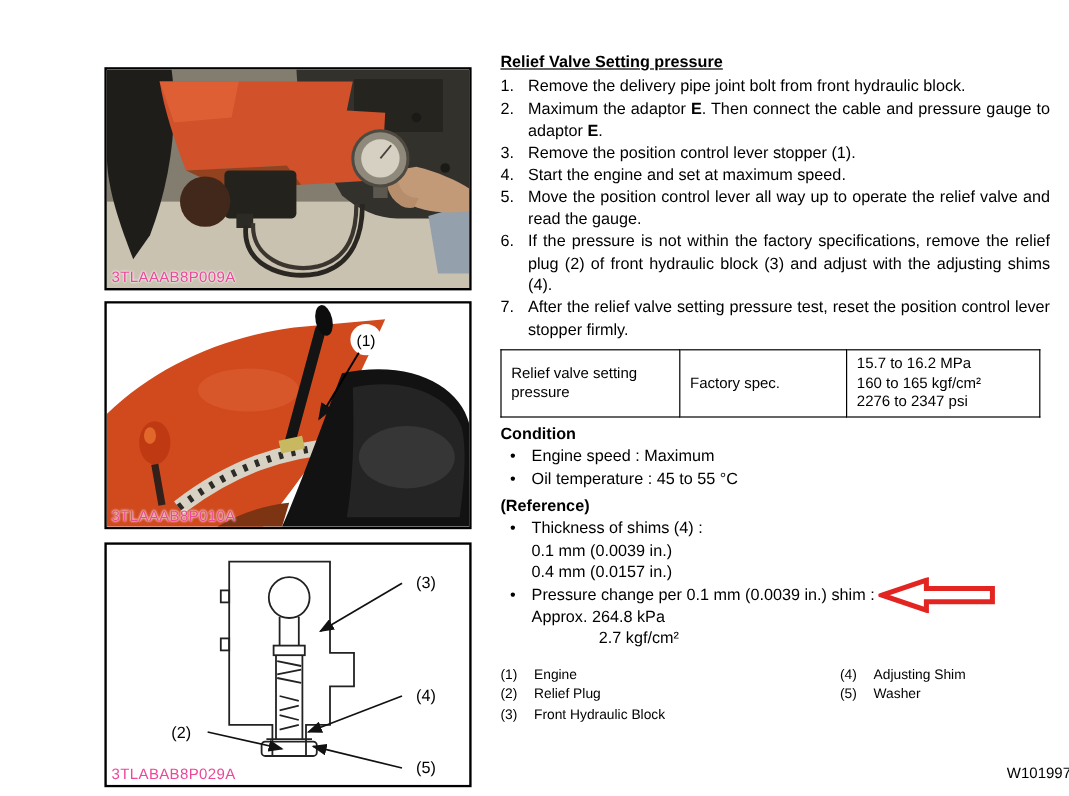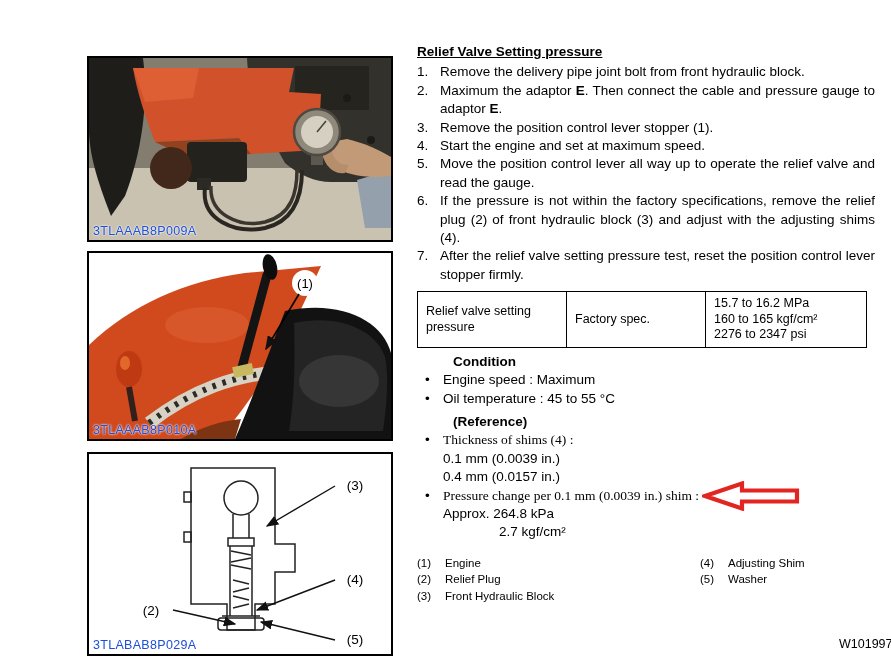--- a/index.html
+++ b/index.html
@@ -7,42 +7,42 @@
         font-family:"Liberation Sans","DejaVu Sans",sans-serif;color:#000;}
   
   .title{position:absolute;left:90px;top:13px;font-size:15.5px;font-weight:bold;white-space:nowrap;}
   .title .num{display:inline-block;width:38px;}
   
   .figure{position:absolute;left:87px;width:306px;border:2px solid #000;box-sizing:border-box;background:#fff;}
   #fig1{top:56px;height:186px;}
   #fig2{top:251px;height:190px;}
   #fig3{top:452px;height:204px;}
   .figure svg{display:block;width:100%;height:100%;}
-  .fig-label{position:absolute;left:4px;bottom:2px;font-size:12.5px;color:#1d4ed8;letter-spacing:.3px;
+  .fig-label{position:absolute;left:4px;bottom:2px;font-size:12.5px;color:#ec4899;letter-spacing:.3px;
              text-shadow:0 0 2px rgba(255,255,255,.95),0 0 2px rgba(255,255,255,.95);}
   
   .right-col{position:absolute;left:417px;top:43px;width:458px;font-size:13.5px;line-height:18.4px;}
   .proc-heading{font-weight:bold;text-decoration:underline;margin-bottom:2px;}
   .step{display:flex;}
   .step-num{width:23px;flex:none;}
   .step-text{flex:1;text-align:justify;}
   .b{font-weight:bold;}
   table.spec{border-collapse:collapse;margin-top:7px;font-size:12.5px;line-height:15.5px;table-layout:fixed;}
   table.spec td{border:1px solid #000;padding:4px 6px 4px 8px;vertical-align:middle;}
   td.c1{width:134px;}
   td.c2{width:124px;}
   td.c3{width:146px;}
-  .sec-heading{font-weight:bold;margin-top:5px;margin-left:36px;}
+  .sec-heading{font-weight:bold;margin-top:5px;}
   .bullet-row{display:flex;}
   .bullet{width:26px;flex:none;padding-left:8px;box-sizing:border-box;}
   .bullet-text{flex:1;}
   .cont{margin-left:141px;}
   .ref-line{margin-left:26px;}
   .ref-line.ind1{margin-left:82px;}
-  .lead-row{display:flex;align-items:center;font-family:Liberation Serif, serif;}
+  .lead-row{display:flex;align-items:center;}
   .arrow-wrap{position:relative;width:102px;height:18px;flex:none;}
   .arrow-wrap svg{position:absolute;left:3px;top:-6px;}
   .legend{display:flex;margin-top:13px;font-size:11.5px;line-height:16.5px;}
   .legend-col{width:283px;}
   .legend-col.second{width:175px;}
   .lg-row{display:flex;}
   .lg-num{width:28px;flex:none;}
   .doc-code{position:absolute;left:839px;top:637px;font-size:12.5px;}
 </style>
 </head>

